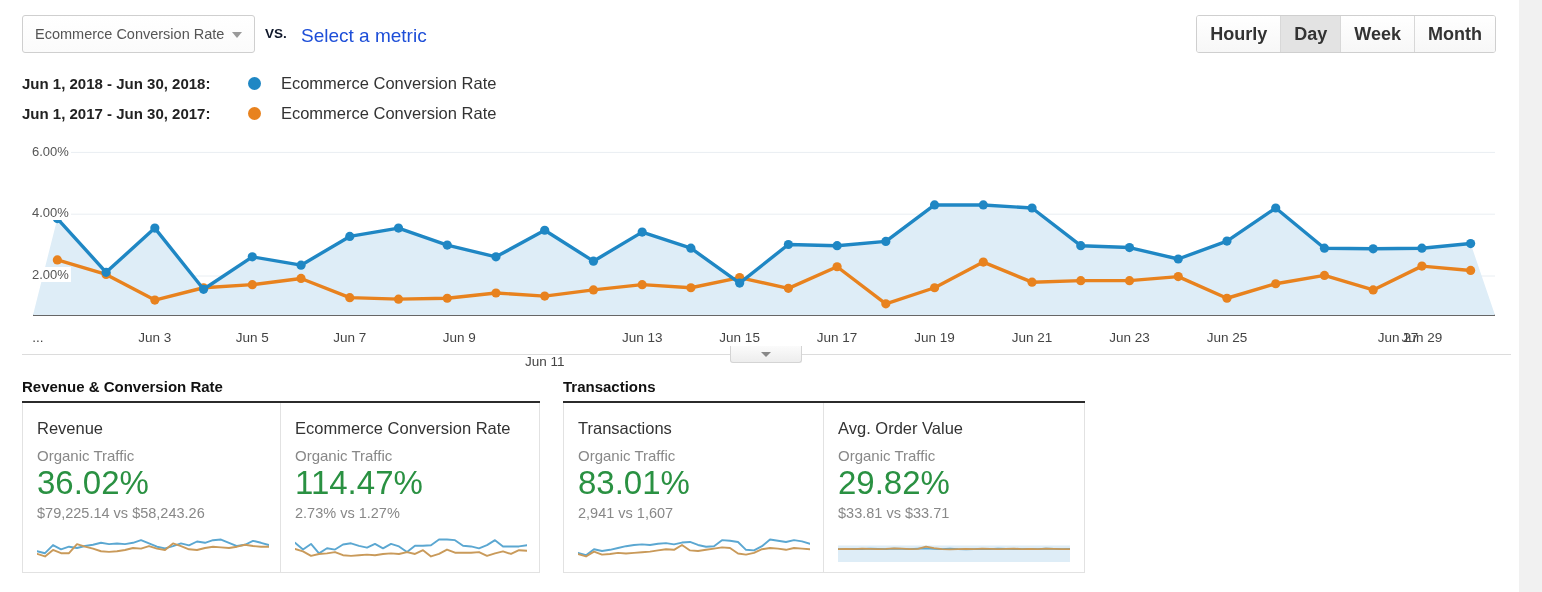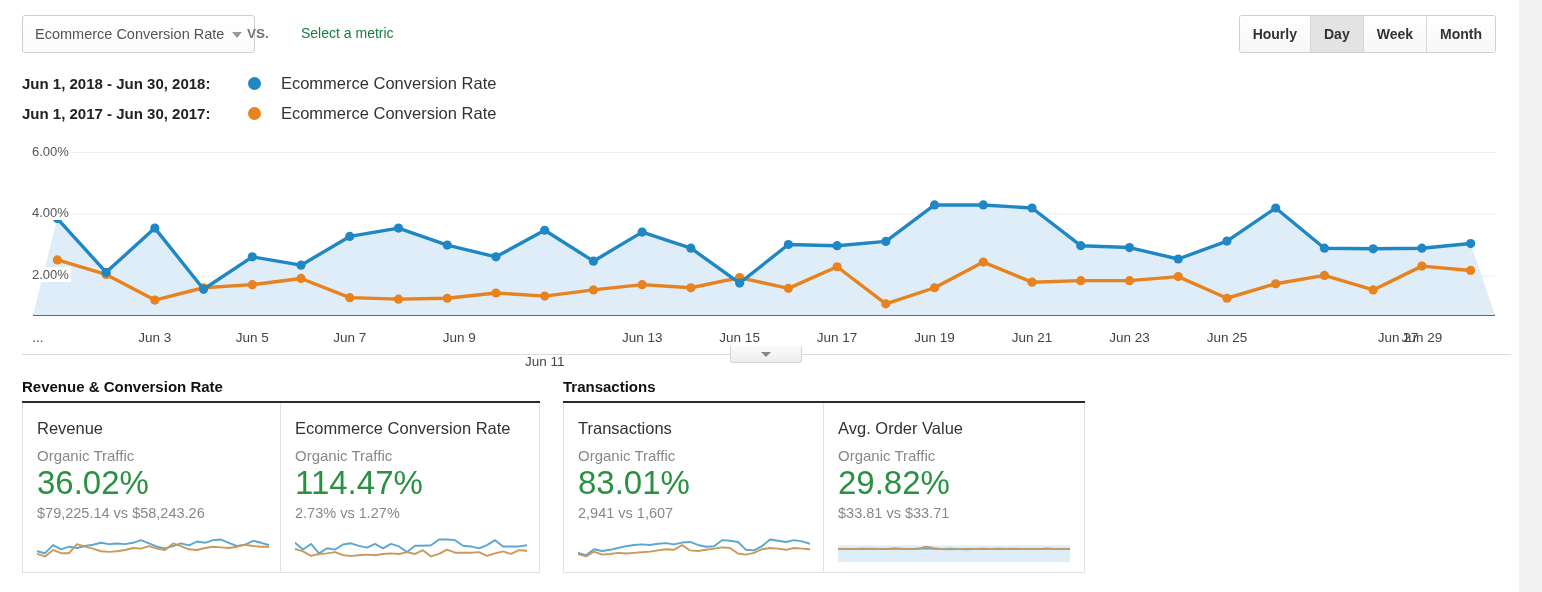--- a/index.html
+++ b/index.html
@@ -35,41 +35,41 @@
     font-size:14.5px; color:#555; white-space:nowrap;
   }
   .metric-select .caret {
     position:absolute; right:12px; top:16px;
     width:0;height:0;
     border-left:5px solid transparent;
     border-right:5px solid transparent;
     border-top:6px solid #9a9a9a;
   }
   .vs-text {
-    position:absolute; left:247px; top:26px;
-    font-size:13.5px; font-weight:bold; color:#737373;
+    position:absolute; left:265px; top:26px;
+    font-size:13.5px; font-weight:bold; color:#0f172a;
   }
   .select-metric-link {
     position:absolute; left:301px; top:25px;
-    font-size:14px; color:#15803d; cursor:pointer;
+    font-size:19px; color:#1d4ed8; cursor:pointer;
   }
 
   
   .seg {
     position:absolute; right:23px; top:15px;
     height:38px;
     display:flex;
     border:1px solid #cfcfcf; border-radius:3px;
     overflow:hidden;
     background:#fff;
   }
   .seg .seg-btn {
     display:flex; align-items:center; justify-content:center;
     padding:0 13px;
-    font-size:14px; font-weight:bold; color:#333;
+    font-size:18px; font-weight:bold; color:#333;
     background:linear-gradient(#ffffff,#f7f7f7);
     border-right:1px solid #d8d8d8;
     cursor:pointer;
   }
   .seg .seg-btn:last-child { border-right:none; }
   .seg .seg-btn.active { background:#e3e3e3; }
 
   
   .legend { position:absolute; left:0; top:74px; width:100%; }
   .legend-row { position:absolute; left:22px; height:30px; white-space:nowrap; }

